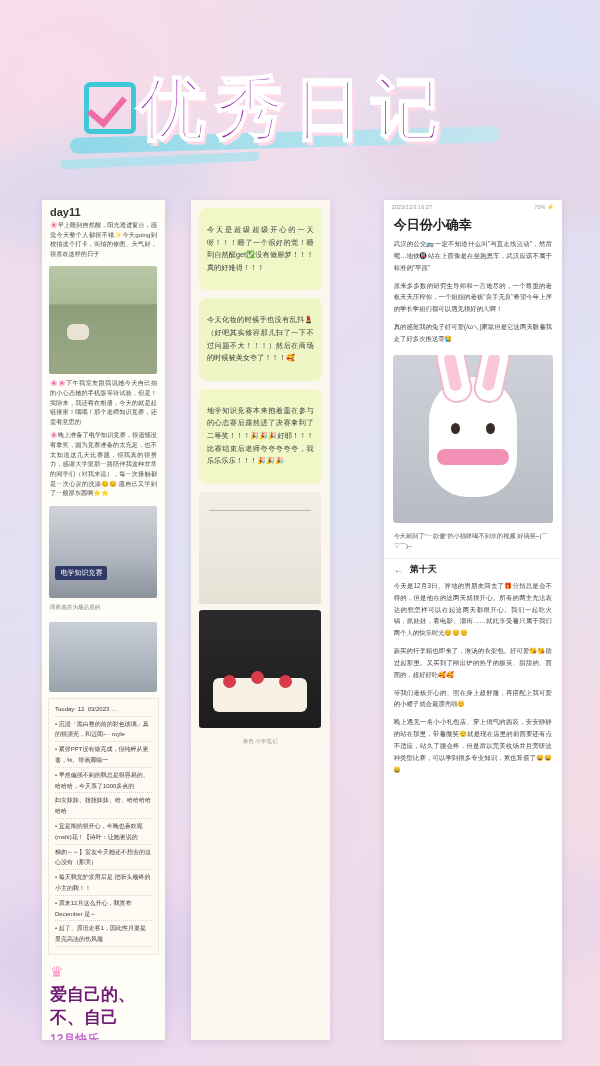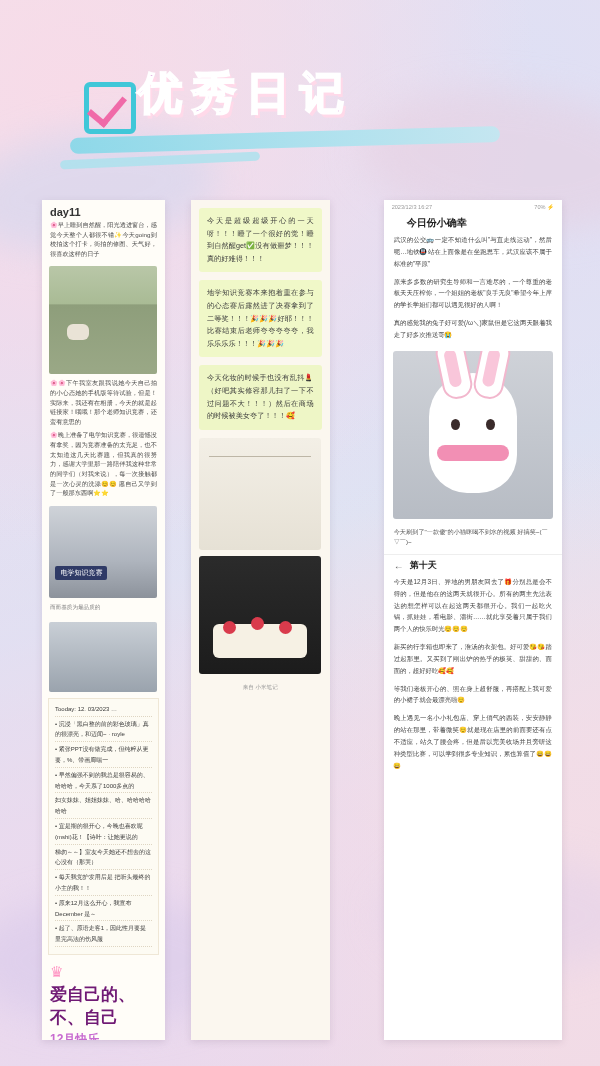--- a/index.html
+++ b/index.html
@@ -38,21 +38,21 @@
     border:5px solid #40c7d8;border-radius:6px;
   }
   .checkbox:after{
     content:"";position:absolute;left:7px;top:2px;width:16px;height:30px;
     border-right:6px solid #f06aa8;border-bottom:6px solid #f06aa8;
     transform:rotate(40deg);
   }
   .title-text{
     position:absolute;left:138px;top:4px;
     font-family:"DejaVu Sans",sans-serif;
-    font-size:44px;font-weight:bold;letter-spacing:10px;
+    font-size:68px;font-weight:bold;letter-spacing:10px;
     color:#a21caf;
     -webkit-text-stroke:2px #ffffff;
     text-shadow:3px 4px 0 #ffd9e9, 0 0 2px #fff;
   }
 
   
   .board{position:absolute;left:42px;top:200px;width:520px;height:840px;display:flex;gap:26px;}
   .col{background:#fffdf8;box-shadow:0 2px 7px rgba(120,100,130,.18);position:relative;overflow:hidden;}
   .col1{width:124px;}
   .col2{width:140px;background:#fbf7ef;}
@@ -71,36 +71,36 @@
   .ph-lab2{height:70px;background:linear-gradient(#c9cfd6,#9aa3ad);}
   .c1-cap{font-size:5.6px;color:#7a7a7a;padding:2px 8px 6px;}
   .note{margin:6px 6px 8px;background:#fdfbf3;border:1px solid #efe7d6;padding:5px 6px;}
   .note .line{font-size:6px;color:#3a3a3a;line-height:1.8;border-bottom:1px dotted #ded5c2;padding-bottom:1px;margin-bottom:2px;}
   .crown{font-size:15px;color:#ff8fc0;}
   .hand-big{font-family:"DejaVu Serif",serif;font-size:17px;color:#701a75;font-weight:bold;padding:2px 8px;}
   .hand-date{font-size:12px;color:#c86bd0;font-weight:bold;padding:0 8px 8px;}
 
   
   .bubble{
-    background:#f0f8c8;border-radius:3px;margin:8px;padding:7px 8px;
+    background:#f0f8c8;border-radius:8px;margin:8px;padding:16px 8px;
     font-size:7.2px;line-height:1.75;color:#3b3b3b;text-align:justify;
   }
   .bubble.green2{background:#eef6c6;}
   .c2-img{display:block;width:122px;margin:6px auto;border-radius:3px;}
   .hw{height:112px;background:linear-gradient(#f3efe6,#e6e1d5);position:relative;}
   .hw:before{content:"";position:absolute;left:10px;top:18px;right:10px;height:1px;
     background:repeating-linear-gradient(#bdb6a6 0 1px,transparent 1px 12px);}
   .cake{height:118px;background:linear-gradient(#2b2b2b,#1c1c1c);position:relative;}
   .cake .berry{position:absolute;width:13px;height:13px;background:#d93b4c;border-radius:50%;}
   .cake .cream{position:absolute;left:14px;bottom:16px;width:94px;height:34px;background:#f6f1e4;border-radius:6px;}
   .c2-foot{text-align:center;font-size:5.6px;color:#9a9a9a;padding:4px 0 8px;}
 
   
   .c3-bar{display:flex;align-items:center;justify-content:space-between;font-size:5.6px;color:#9a9a9a;padding:4px 8px 0;}
-  .c3-title{font-size:10px;font-weight:bold;color:#222;padding:6px 23px 4px;}
+  .c3-title{font-size:13px;font-weight:bold;color:#222;padding:6px 10px 4px;}
   .c3-p{font-size:6.4px;line-height:1.85;color:#444;padding:0 10px 6px;text-align:justify;}
   .c3-img{display:block;width:160px;height:168px;margin:4px auto;border-radius:3px;
     background:linear-gradient(#cfd2d8,#b7bcc4);position:relative;overflow:hidden;}
   .bunny{position:absolute;left:36px;top:22px;width:88px;height:120px;background:#fff;border-radius:44px 44px 38px 38px;}
   .ear{position:absolute;width:26px;height:56px;background:#fff;border:2px solid #f2b7cd;border-radius:14px;top:-34px;}
   .ear.l{left:10px;transform:rotate(-12deg);}
   .ear.r{right:10px;transform:rotate(12deg);}
   .ear i{position:absolute;left:6px;top:8px;width:12px;height:38px;background:#f9c6da;border-radius:8px;display:block;}
   .eye{position:absolute;top:46px;width:9px;height:11px;background:#3a2b2b;border-radius:50%;}
   .eye.l{left:22px;} .eye.r{right:22px;}
@@ -150,22 +150,22 @@
       <div class="line">    • 原来12月这么开心，我宣布 December 是～</div>
       <div class="line">    • 起了、原语走客1，因此性月要提里完高法的伤风服</div>
     </div>
     <div class="crown" style="padding:0 8px;">♛</div>
     <div class="hand-big">爱自己的、不、自己</div>
     <div class="hand-date">12月快乐</div>
   </div>
 
   <div class="col col2">
     <div class="bubble">今天是超级超级开心的一天呀！！！睡了一个很好的觉！睡到自然醒get✅没有做噩梦！！！真的好难得！！！</div>
+    <div class="bubble green2">今天化妆的时候手也没有乱抖💄（好吧其实修容那儿扫了一下不过问题不大！！！）然后在商场的时候被美女夸了！！！🥰</div>
     <div class="bubble">地学知识竞赛本来抱着重在参与的心态赛后露然进了决赛拿到了二等奖！！！🎉🎉🎉好耶！！！比赛结束后老师夸夸夸夸夸，我乐乐乐乐！！！🎉🎉🎉</div>
-    <div class="bubble green2">今天化妆的时候手也没有乱抖💄（好吧其实修容那儿扫了一下不过问题不大！！！）然后在商场的时候被美女夸了！！！🥰</div>
     <div class="c2-img hw"></div>
     <div class="c2-img cake">
       <span class="cream"></span>
       <span class="berry" style="left:24px;bottom:40px;"></span>
       <span class="berry" style="left:52px;bottom:44px;"></span>
       <span class="berry" style="left:80px;bottom:40px;"></span>
     </div>
     <div class="c2-foot">来自 小米笔记</div>
   </div>
 

